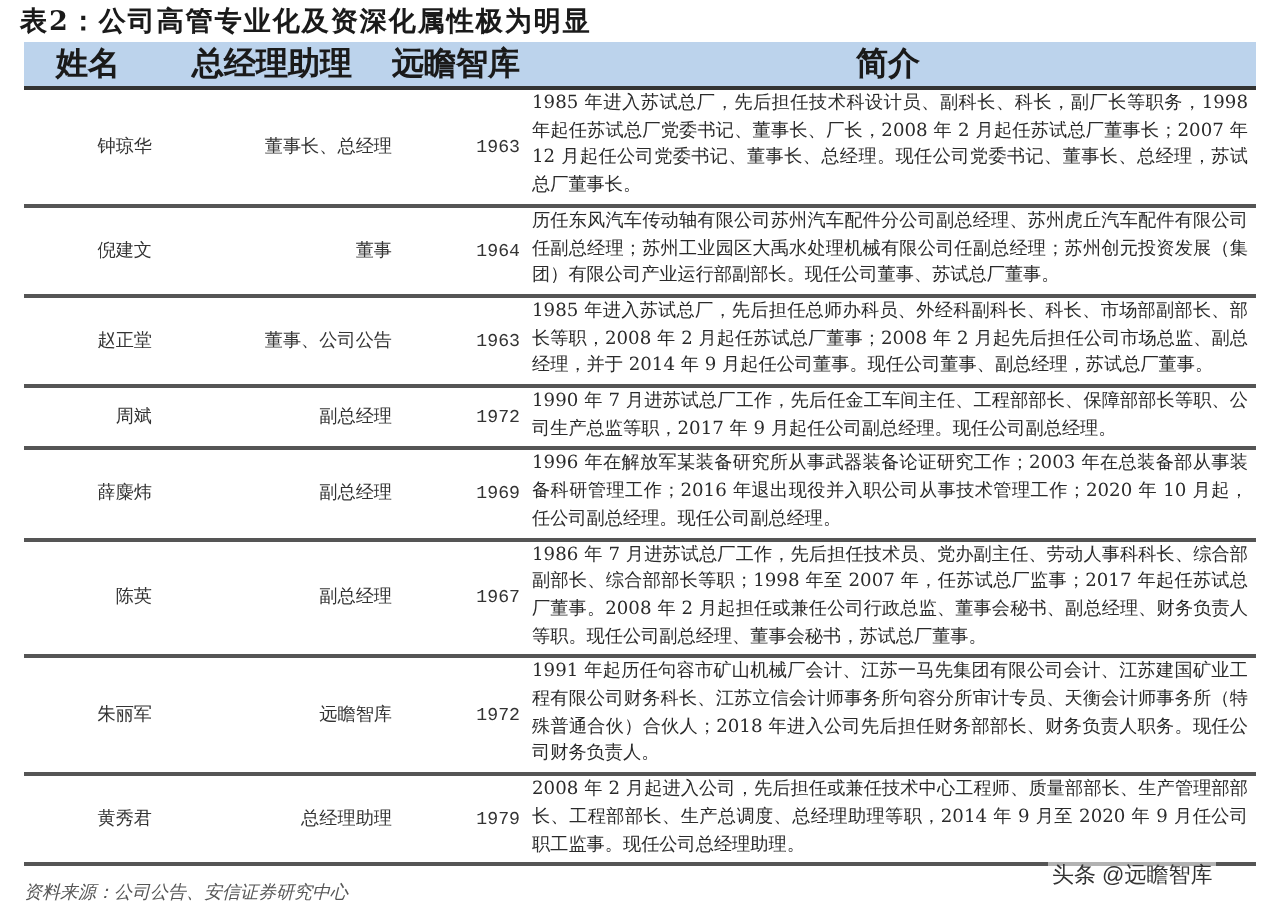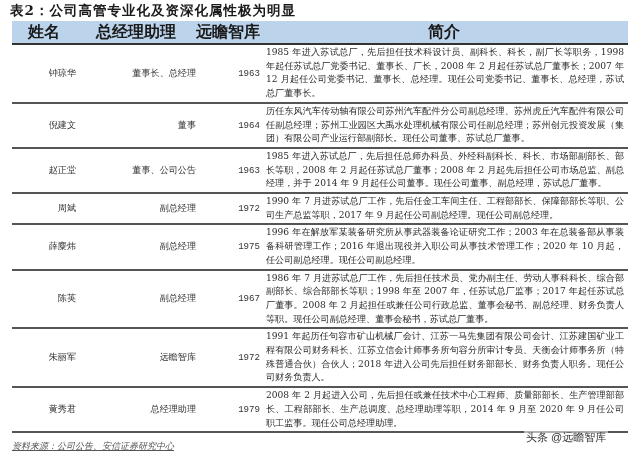--- a/index.html
+++ b/index.html
@@ -9,21 +9,21 @@
            color: #1a1a1a; letter-spacing: 1px; white-space: nowrap; }
   table.exec { position: absolute; left: 12px; top: 21px; width: 616px;
                border-collapse: collapse; table-layout: fixed; }
   table.exec th { background: #bcd3ec; height: 22px; font-size: 16px; font-weight: bold;
                   color: #1a1a1a; text-align: center; padding: 0; border-bottom: 2px solid #333; }
   table.exec td { font-size: 9.1px; color: #333; vertical-align: middle; text-align: right;
                   border-bottom: 2px solid #555; padding: 0; }
   table.exec td.bio { text-align: justify; padding: 1px 4px 1px 6px; line-height: 13.7px;
                       color: #2a2a2a; word-break: break-all; }
   td.year { font-family: Liberation Mono, monospace; font-size: 10px; color: #333; }
-  .source { position: absolute; left: 12px; top: 440px; font-size: 9px; font-style: italic; color: #555; text-decoration: underline; }
+  .source { position: absolute; left: 12px; top: 440px; font-size: 9px; font-style: italic; color: #555; }
   .watermark { position: absolute; left: 524px; top: 430px; font-size: 11px; color: #333;
                font-family: Liberation Sans, sans-serif; letter-spacing: 0px;
                background: rgba(255,255,255,0.55); padding: 0 2px; white-space: nowrap; }
 </style>
 </head>
 <body>
 
 <div class="title">表2：公司高管专业化及资深化属性极为明显</div>
 
 <table class="exec">
@@ -62,21 +62,21 @@
     </tr>
     <tr style="height:31px">
       <td>周斌</td>
       <td>副总经理</td>
       <td class="year">1972</td>
       <td class="bio">1990 年 7 月进苏试总厂工作，先后任金工车间主任、工程部部长、保障部部长等职、公司生产总监等职，2017 年 9 月起任公司副总经理。现任公司副总经理。</td>
     </tr>
     <tr style="height:42px">
       <td>薛麋炜</td>
       <td>副总经理</td>
-      <td class="year">1975</td>
+      <td class="year">1969</td>
       <td class="bio">1996 年在解放军某装备研究所从事武器装备论证研究工作；2003 年在总装备部从事装备科研管理工作；2016 年退出现役并入职公司从事技术管理工作；2020 年 10 月起，任公司副总经理。现任公司副总经理。</td>
     </tr>
     <tr style="height:55px">
       <td>陈英</td>
       <td>副总经理</td>
       <td class="year">1967</td>
       <td class="bio">1986 年 7 月进苏试总厂工作，先后担任技术员、党办副主任、劳动人事科科长、综合部副部长、综合部部长等职；1998 年至 2007 年，任苏试总厂监事；2017 年起任苏试总厂董事。2008 年 2 月起担任或兼任公司行政总监、董事会秘书、副总经理、财务负责人等职。现任公司副总经理、董事会秘书，苏试总厂董事。</td>
     </tr>
     <tr style="height:53px">
       <td>朱丽军</td>

